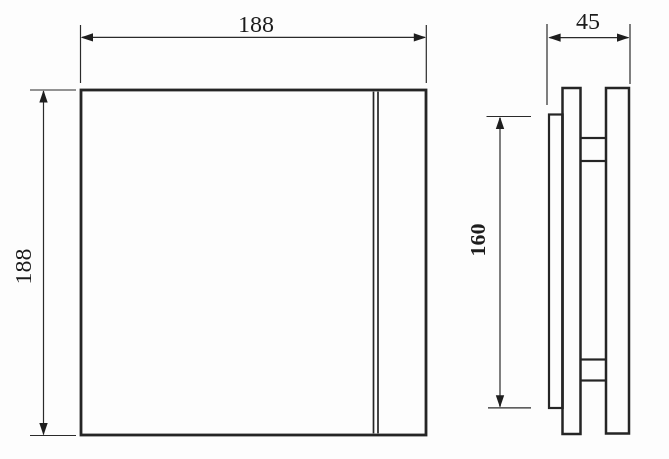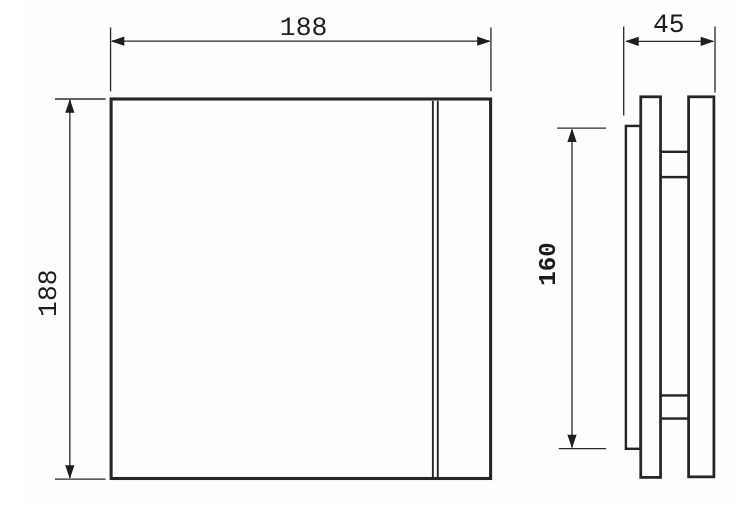--- a/index.html
+++ b/index.html
@@ -1,16 +1,16 @@
 <!DOCTYPE html>
 <html><head>
 <meta charset="utf-8">
 <style>
   html,body{margin:0;padding:0;background:#ffffff;}
-  .wrap{width:619px;height:459px;position:relative;background:#fdfdfd;font-family:Liberation Mono, monospace;margin-left:20px;}
+  .wrap{width:619px;height:459px;position:relative;background:#fdfdfd;font-family:Liberation Serif, serif;}
   svg{display:block;}
 </style>
 </head>
 <body>
 <div class="wrap">
 <svg width="669" height="459" viewBox="0 0 669 459" xmlns="http://www.w3.org/2000/svg">
 
   <rect x="0" y="0" width="669" height="459" fill="#fdfdfd"></rect>
 
   <rect x="81" y="90" width="345" height="345" fill="none" stroke="#252525" stroke-width="2.8"></rect>

